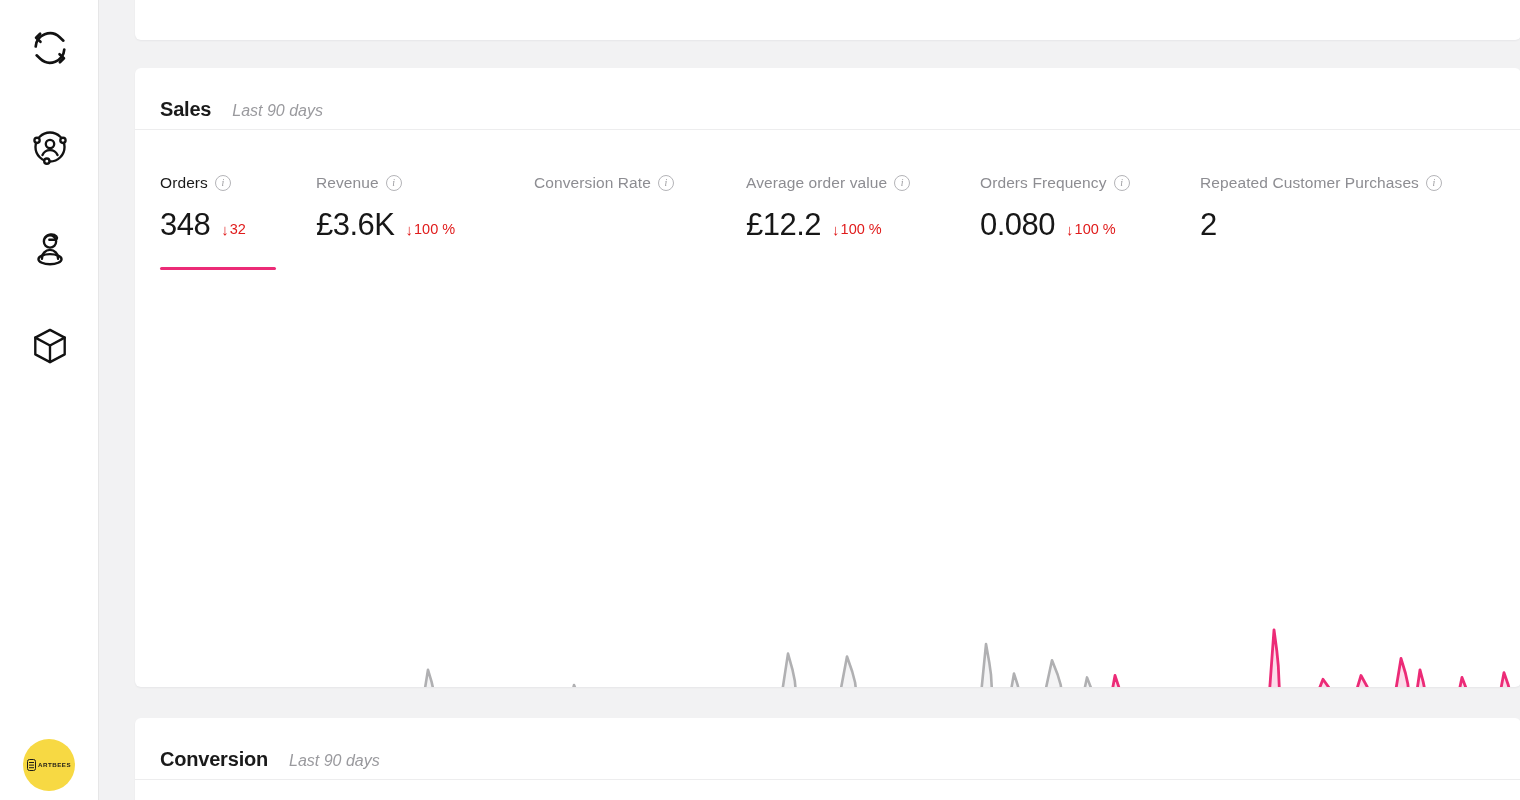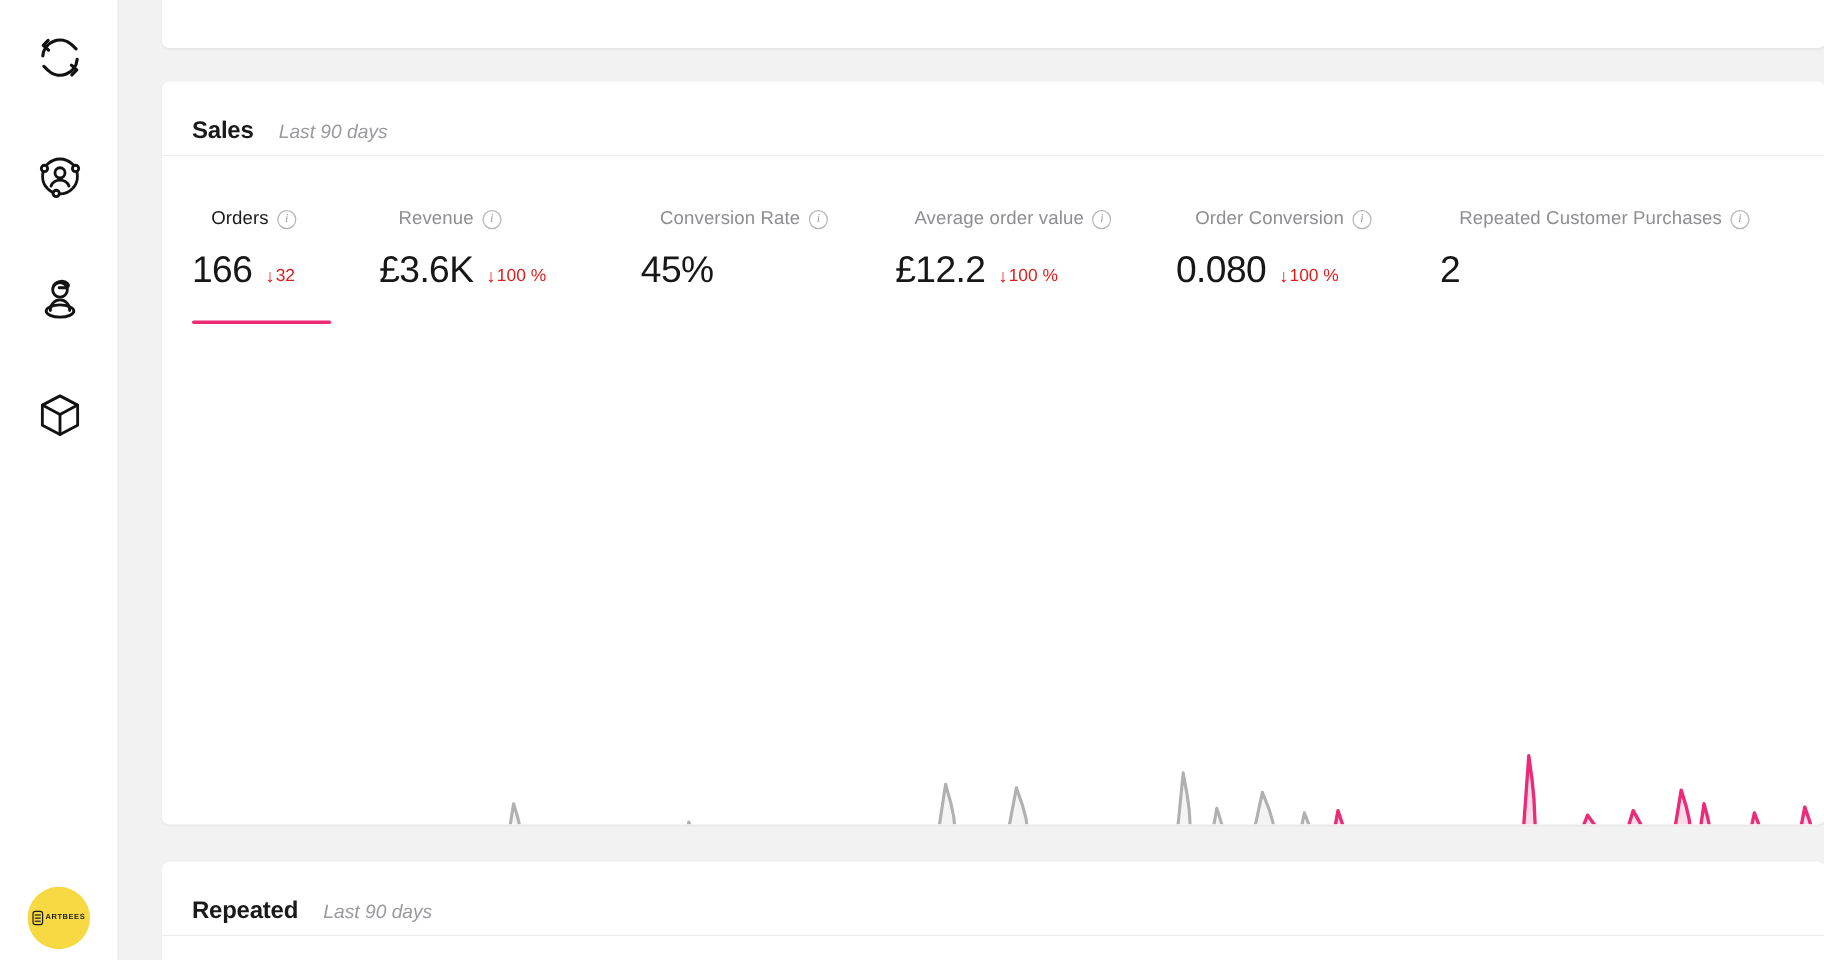--- a/index.html
+++ b/index.html
@@ -89,21 +89,21 @@
   
   .metrics {
     position: relative;
     display: flex; align-items: flex-start;
     padding: 43px 0 0 25px;
     height: 146px;
     white-space: nowrap;
   }
   .metric { position: relative; flex: none; padding-bottom: 30px; }
   .metric-label-row { display: flex; align-items: center; gap: 7px; height: 20px; }
-  .metric-label { font-size: 15.5px; color: #8d8d92; letter-spacing: .1px; margin-left: 16px; }
+  .metric-label { font-size: 15.5px; color: #8d8d92; letter-spacing: .1px; }
   .metric.is-active .metric-label { color: #1a1a1a; }
   .info-icon {
     width: 16px; height: 16px; border-radius: 50%;
     border: 1.2px solid #b4b4b8; flex: none;
     display: flex; align-items: center; justify-content: center;
     font-size: 10px; font-style: italic; color: #9a9a9e;
     font-family: "Liberation Serif", serif; line-height: 1;
     cursor: pointer;
   }
   .metric-value-row { display: flex; align-items: baseline; gap: 11px; margin-top: 16px; }
@@ -208,21 +208,21 @@
       <div class="hr"></div>
 
       <div class="metrics">
 
         <div class="metric m0 is-active">
           <div class="metric-label-row">
             <span class="metric-label">Orders</span>
             <span class="info-icon">i</span>
           </div>
           <div class="metric-value-row">
-            <span class="metric-value">166</span>
+            <span class="metric-value">348</span>
             <span class="metric-delta">
               <span class="arr">↓</span>
               <span>32</span>
             </span>
           </div>
           <div class="metric-underline"></div>
         </div>
 
         <div class="metric m1">
           <div class="metric-label-row">
@@ -236,42 +236,39 @@
               <span>100 %</span>
             </span>
           </div>
         </div>
 
         <div class="metric m2">
           <div class="metric-label-row">
             <span class="metric-label">Conversion Rate</span>
             <span class="info-icon">i</span>
           </div>
-          <div class="metric-value-row">
-            <span class="metric-value">45%</span>
-          </div>
         </div>
 
         <div class="metric m3">
           <div class="metric-label-row">
             <span class="metric-label">Average order value</span>
             <span class="info-icon">i</span>
           </div>
           <div class="metric-value-row">
             <span class="metric-value">£12.2</span>
             <span class="metric-delta">
               <span class="arr">↓</span>
               <span>100 %</span>
             </span>
           </div>
         </div>
 
         <div class="metric m4">
           <div class="metric-label-row">
-            <span class="metric-label">Order Conversion</span>
+            <span class="metric-label">Orders Frequency</span>
             <span class="info-icon">i</span>
           </div>
           <div class="metric-value-row">
             <span class="metric-value">0.080</span>
             <span class="metric-delta">
               <span class="arr">↓</span>
               <span>100 %</span>
             </span>
           </div>
         </div>
@@ -294,20 +291,20 @@
             <polyline points="65.0,449.0 244.0,449.0 249.8,439.6 257.0,428.1 262.2,432.7 265.1,436.0 270.0,449.0 284.0,449.0 288.1,424.2 293.0,393.8 296.6,405.9 298.6,414.8 302.0,449.0 430.0,449.0 434.1,431.0 439.0,409.0 442.6,417.8 444.6,424.2 448.0,449.0 642.0,449.0 647.0,416.9 653.0,377.6 657.4,393.3 659.8,404.7 664.0,449.0 699.0,449.0 704.9,418.2 712.0,380.5 717.2,395.5 720.1,406.5 725.0,449.0 843.0,449.0 846.6,412.6 851.0,368.1 854.2,385.9 856.0,398.8 859.0,449.0 870.0,449.0 874.0,425.9 879.0,397.6 882.6,408.9 884.6,417.1 888.0,449.0 903.0,449.0 909.3,419.9 917.0,384.3 922.6,398.5 925.7,408.9 931.0,449.0 942.0,449.0 946.5,427.6 952.0,401.4 956.0,411.9 957.0,449.0 958.2,419.5 962.0,449.0" fill="none" stroke="#b0b0b2" stroke-width="2.6" stroke-linejoin="round" stroke-linecap="round"></polyline>
             <polygon points="957.0,449.0 971.0,449.0 975.0,426.7 980.0,399.5 983.6,410.4 985.6,418.3 989.0,449.0 1042.0,449.0 1046.5,432.7 1052.0,412.8 1056.0,420.8 1058.2,426.6 1062.0,449.0 1132.0,449.0 1135.2,406.2 1139.0,353.8 1141.8,374.7 1143.3,390.0 1146.0,449.0 1170.0,449.0 1178.1,428.4 1188.0,403.3 1195.2,413.4 1199.2,420.7 1206.0,449.0 1211.0,449.0 1217.8,426.7 1226.0,399.5 1232.0,410.4 1235.3,418.3 1241.0,449.0 1255.0,449.0 1260.0,419.0 1266.0,382.4 1270.4,397.0 1272.8,407.7 1277.0,449.0 1277.0,449.0 1280.6,424.2 1285.0,393.8 1288.2,405.9 1290.0,414.8 1293.0,449.0 1317.0,449.0 1321.5,427.6 1327.0,401.4 1331.0,411.9 1333.2,419.5 1337.0,449.0 1359.0,449.0 1363.5,425.4 1369.0,396.6 1373.0,408.2 1375.2,416.5 1379.0,449.0 1393.0,449.0 1398.4,422.4 1405.0,390.0 1409.8,403.0 1412.4,412.4 1417.0,449.0 1428.0,449.0" fill="#fbdcea"></polygon>
             <polyline points="957.0,449.0 971.0,449.0 975.0,426.7 980.0,399.5 983.6,410.4 985.6,418.3 989.0,449.0 1042.0,449.0 1046.5,432.7 1052.0,412.8 1056.0,420.8 1058.2,426.6 1062.0,449.0 1132.0,449.0 1135.2,406.2 1139.0,353.8 1141.8,374.7 1143.3,390.0 1146.0,449.0 1170.0,449.0 1178.1,428.4 1188.0,403.3 1195.2,413.4 1199.2,420.7 1206.0,449.0 1211.0,449.0 1217.8,426.7 1226.0,399.5 1232.0,410.4 1235.3,418.3 1241.0,449.0 1255.0,449.0 1260.0,419.0 1266.0,382.4 1270.4,397.0 1272.8,407.7 1277.0,449.0 1277.0,449.0 1280.6,424.2 1285.0,393.8 1288.2,405.9 1290.0,414.8 1293.0,449.0 1317.0,449.0 1321.5,427.6 1327.0,401.4 1331.0,411.9 1333.2,419.5 1337.0,449.0 1359.0,449.0 1363.5,425.4 1369.0,396.6 1373.0,408.2 1375.2,416.5 1379.0,449.0 1393.0,449.0 1398.4,422.4 1405.0,390.0 1409.8,403.0 1412.4,412.4 1417.0,449.0 1428.0,449.0" fill="none" stroke="#ec2b77" stroke-width="2.8" stroke-linejoin="round" stroke-linecap="round"></polyline>
           </svg>
       </div>
 
     </section>
 
     <section class="card card-customers">
       <div class="card-header">
-        <span class="card-title">Repeated</span>
+        <span class="card-title">Conversion</span>
         <span class="card-subtitle">Last 90 days</span>
       </div>
       <div class="hr"></div>
     </section>
 
   </main>
 </div>
 
 </body></html>

